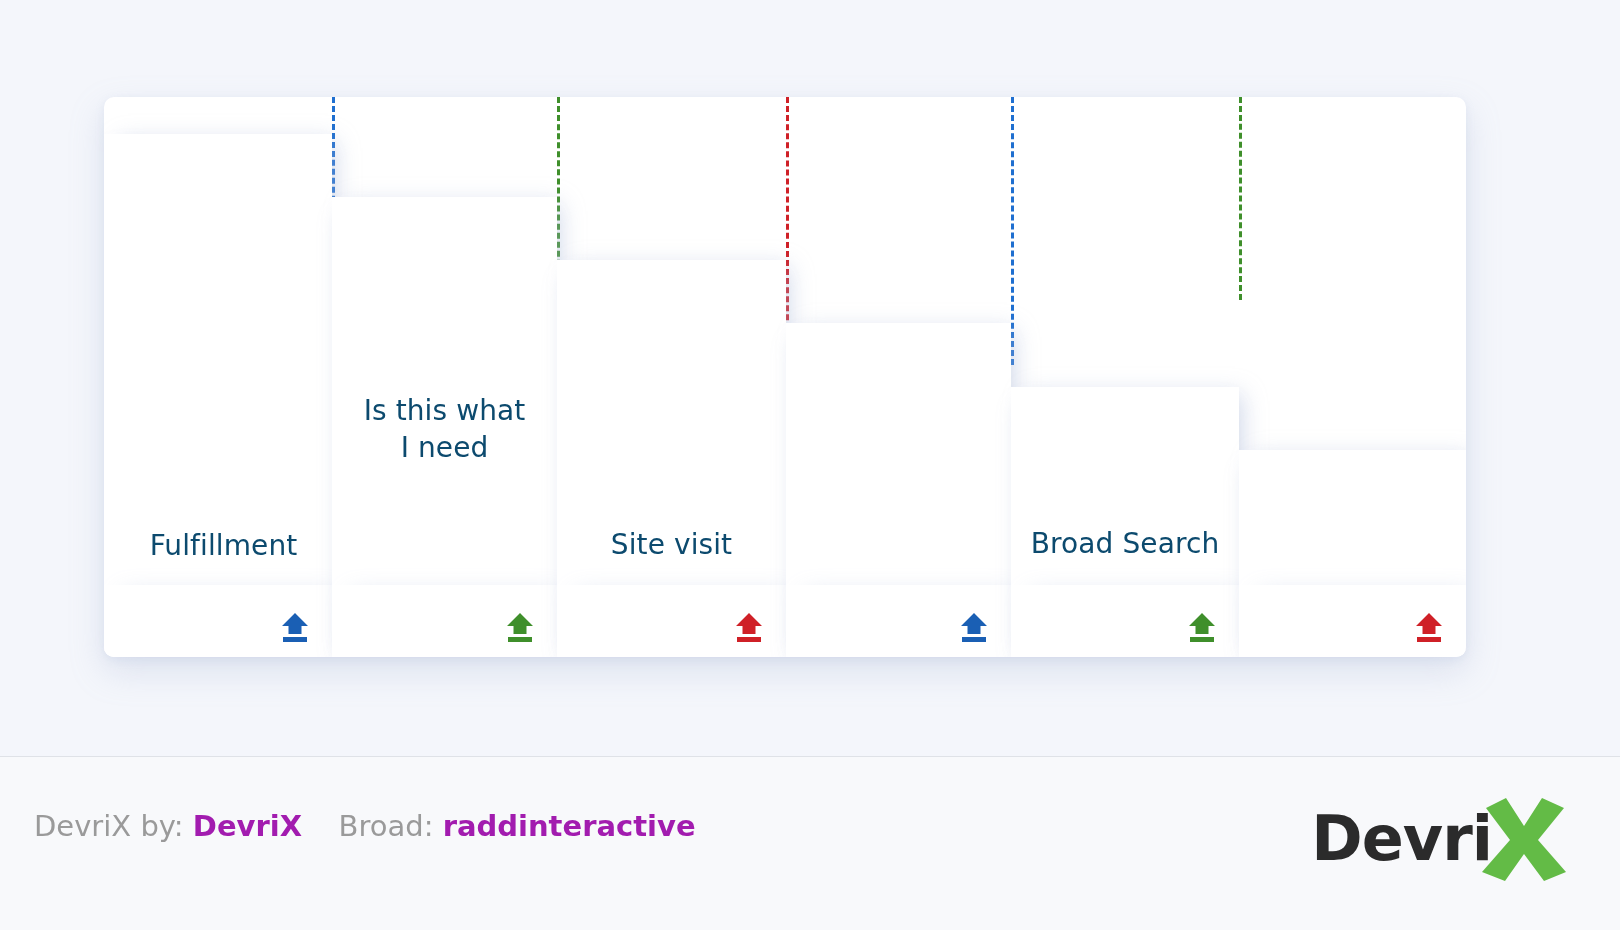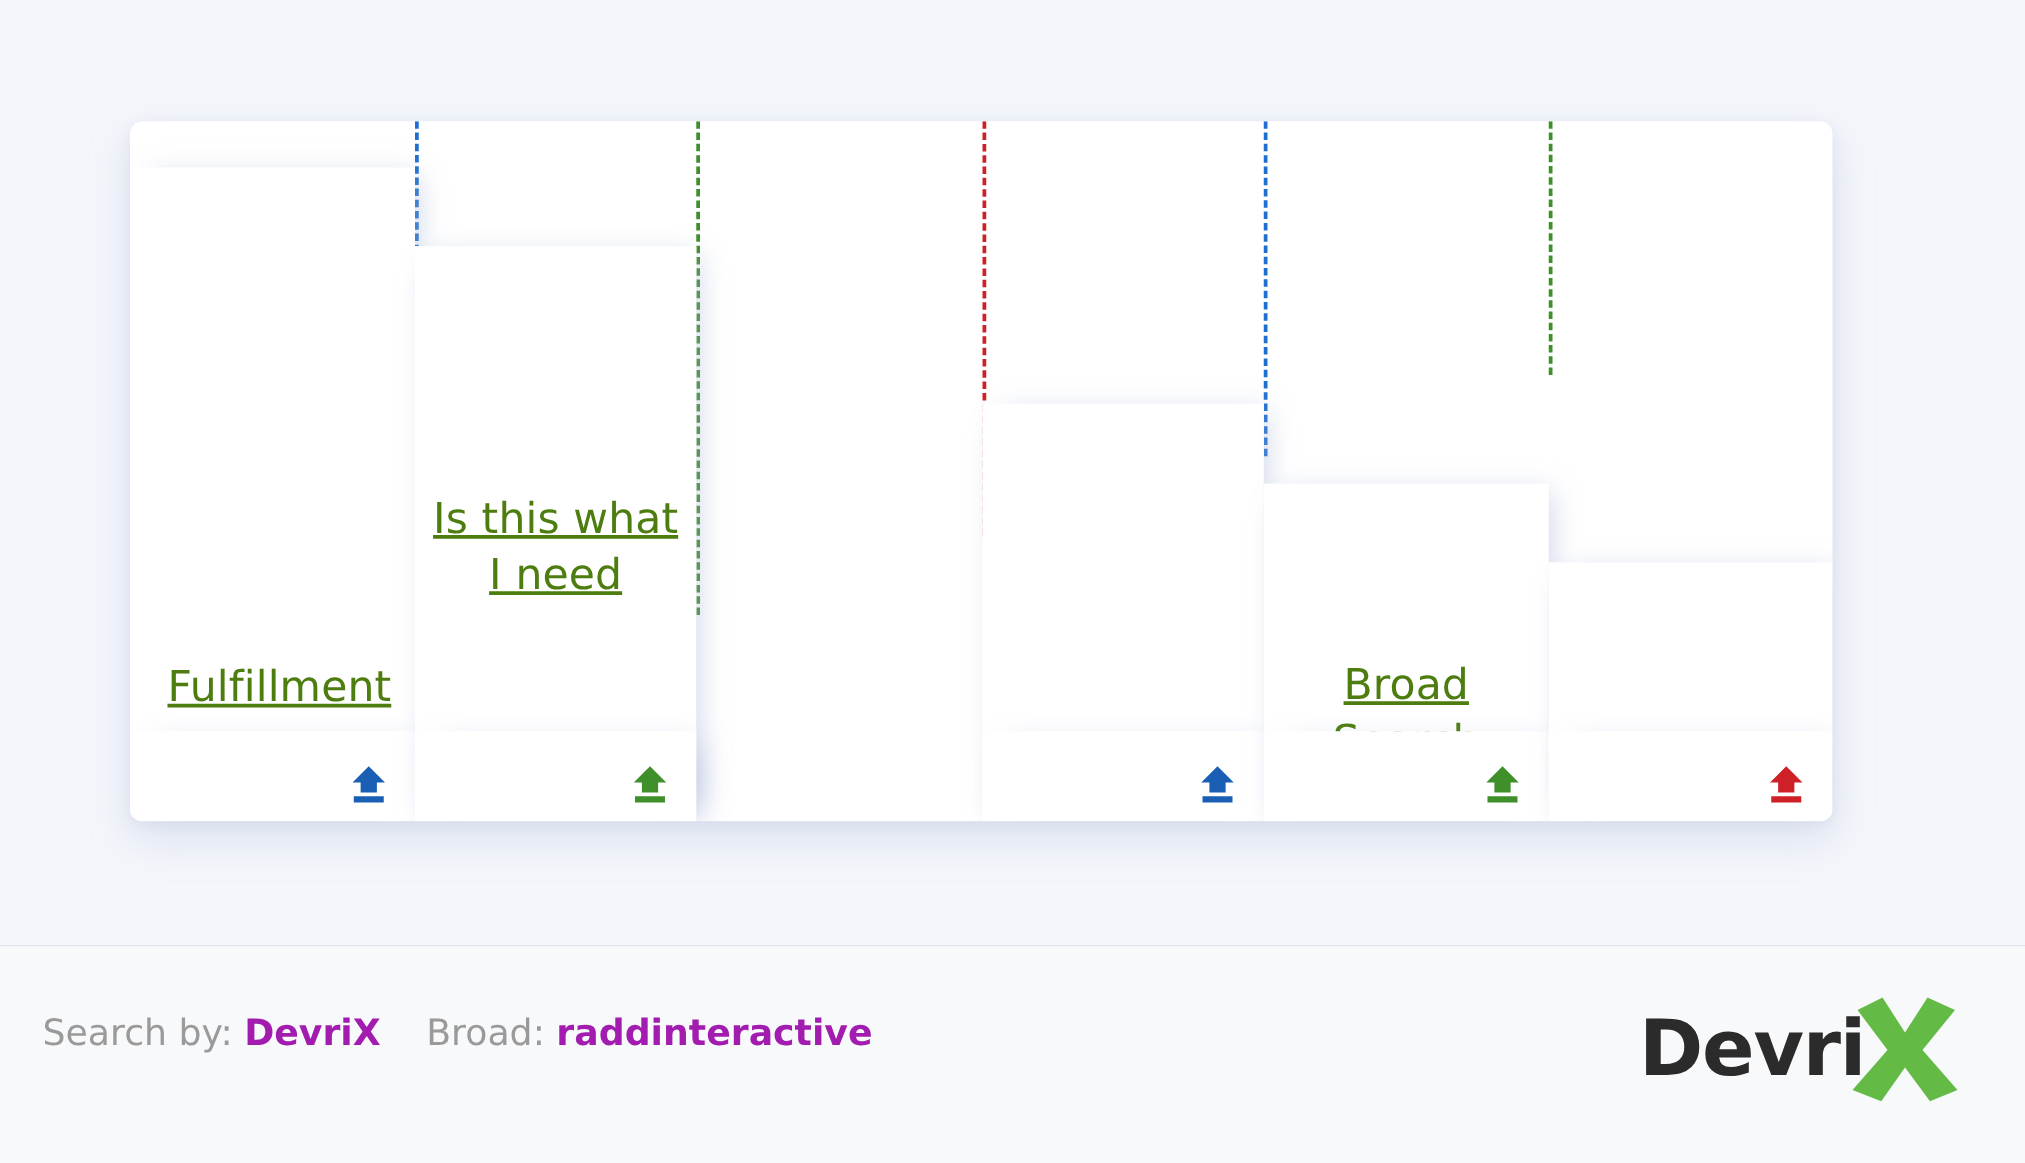--- a/index.html
+++ b/index.html
@@ -55,27 +55,26 @@
     bottom: 0;
     background: #ffffff;
     box-shadow: 10px 0 22px -6px rgba(163, 178, 212, 0.40),
                 0 10px 20px -8px rgba(163, 178, 212, 0.35);
   }
   .step .label {
     position: absolute;
     left: 0;
     right: 0;
     text-align: center;
-    color: #4d7c0f;
-    font-size: 34px;
+    color: #0c4a6e;
+    font-size: 28px;
     line-height: 1.32;
     font-weight: 400;
     letter-spacing: 0.1px;
     white-space: pre-line;
-    text-decoration: underline;
   }
   .step.emph .label {
     font-weight: 700;
     letter-spacing: 0.6px;
   }
 
   
   .step .tread {
     position: absolute;
     left: 0;
@@ -199,20 +198,32 @@
         <div class="tread" style="height:72px;">
           <div class="icon-slot">
             <svg viewBox="0 0 30 32" aria-hidden="true">
               <path d="M15 2 L28 15 L21.5 15 L21.5 23 L8.5 23 L8.5 15 L2 15 Z" fill="#3f8f2b"></path>
               <rect x="3" y="26" width="24" height="5" fill="#3f8f2b"></rect>
             </svg>
           </div>
         </div>
       </div>
 
+      <div class="step" style="left:453px;width:229px;height:397px;">
+        <div class="riser"></div>
+        <div class="label" style="top:267px;">Site visit</div>
+        <div class="tread" style="height:72px;">
+          <div class="icon-slot">
+            <svg viewBox="0 0 30 32" aria-hidden="true">
+              <path d="M15 2 L28 15 L21.5 15 L21.5 23 L8.5 23 L8.5 15 L2 15 Z" fill="#cf2027"></path>
+              <rect x="3" y="26" width="24" height="5" fill="#cf2027"></rect>
+            </svg>
+          </div>
+        </div>
+      </div>
 
       <div class="step" style="left:682px;width:225px;height:334px;">
         <div class="riser"></div>
         <div class="tread" style="height:72px;">
           <div class="icon-slot">
             <svg viewBox="0 0 30 32" aria-hidden="true">
               <path d="M15 2 L28 15 L21.5 15 L21.5 23 L8.5 23 L8.5 15 L2 15 Z" fill="#1a5fb4"></path>
               <rect x="3" y="26" width="24" height="5" fill="#1a5fb4"></rect>
             </svg>
           </div>
@@ -243,21 +254,21 @@
           </div>
         </div>
       </div>
 
     </div>
   </div>
 
   <div class="footer">
 
     <div class="credits">
-      <span class="muted">Search by:</span>
+      <span class="muted">DevriX by:</span>
       <span class="strong">DevriX</span>
       <span class="gap"></span>
       <span class="muted">Broad:</span>
       <span class="strong">raddinteractive</span>
     </div>
 
     <div class="logo">
       <span class="word">Devri</span>
       <span class="xmark">
         <svg viewBox="0 0 96 86" aria-hidden="true">

